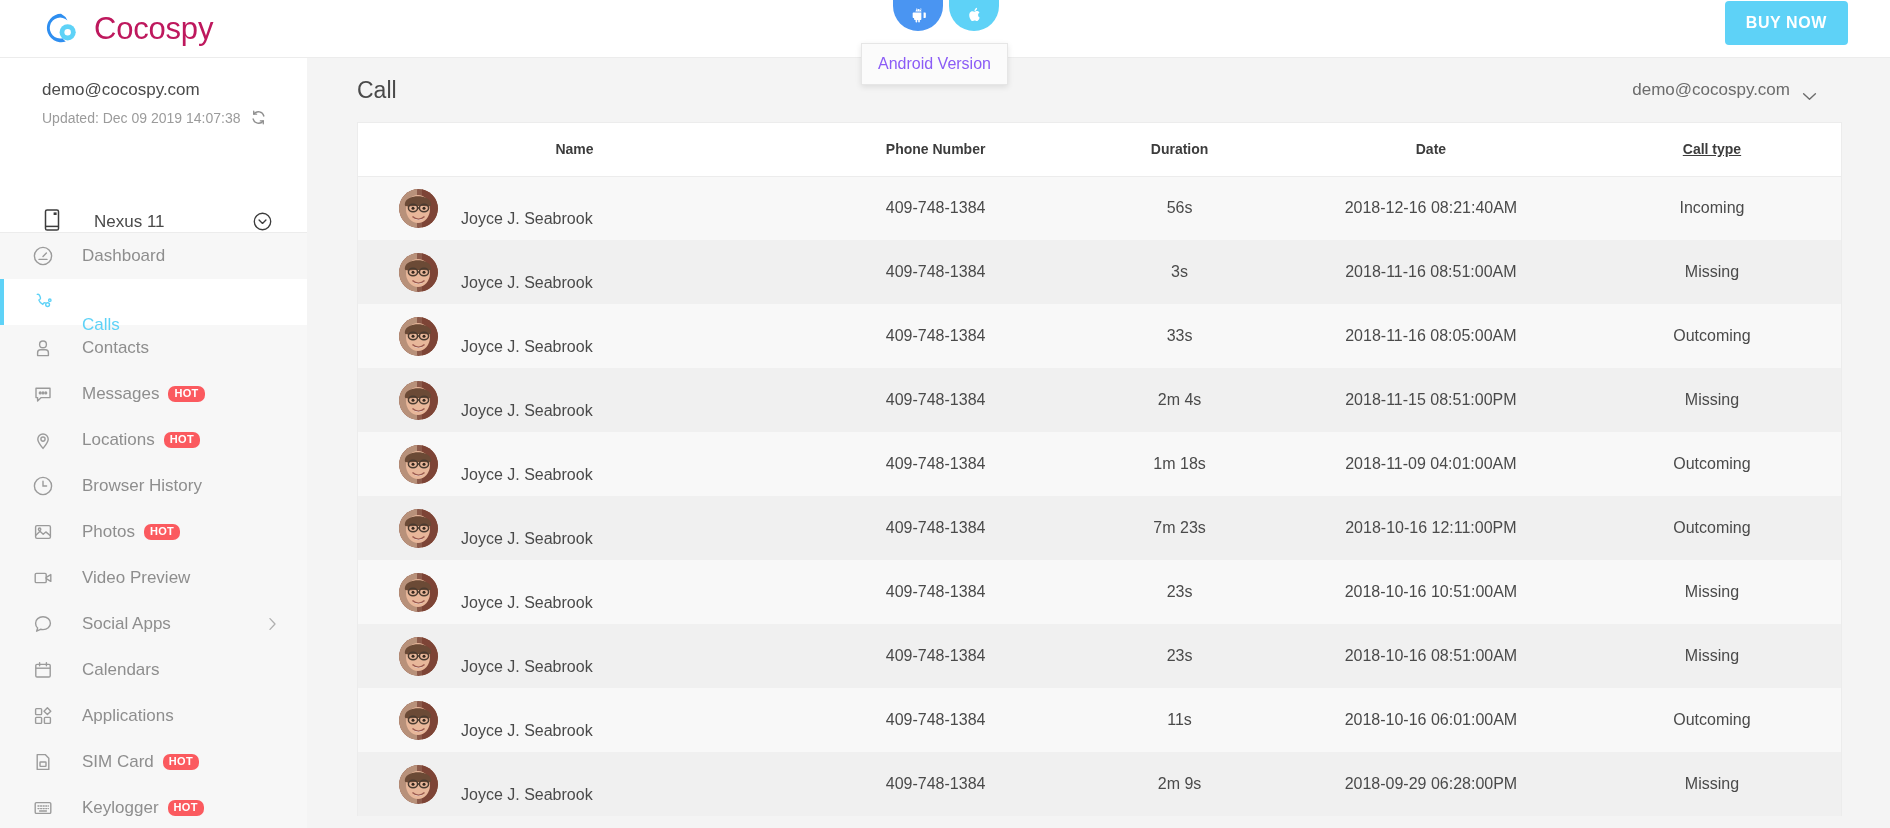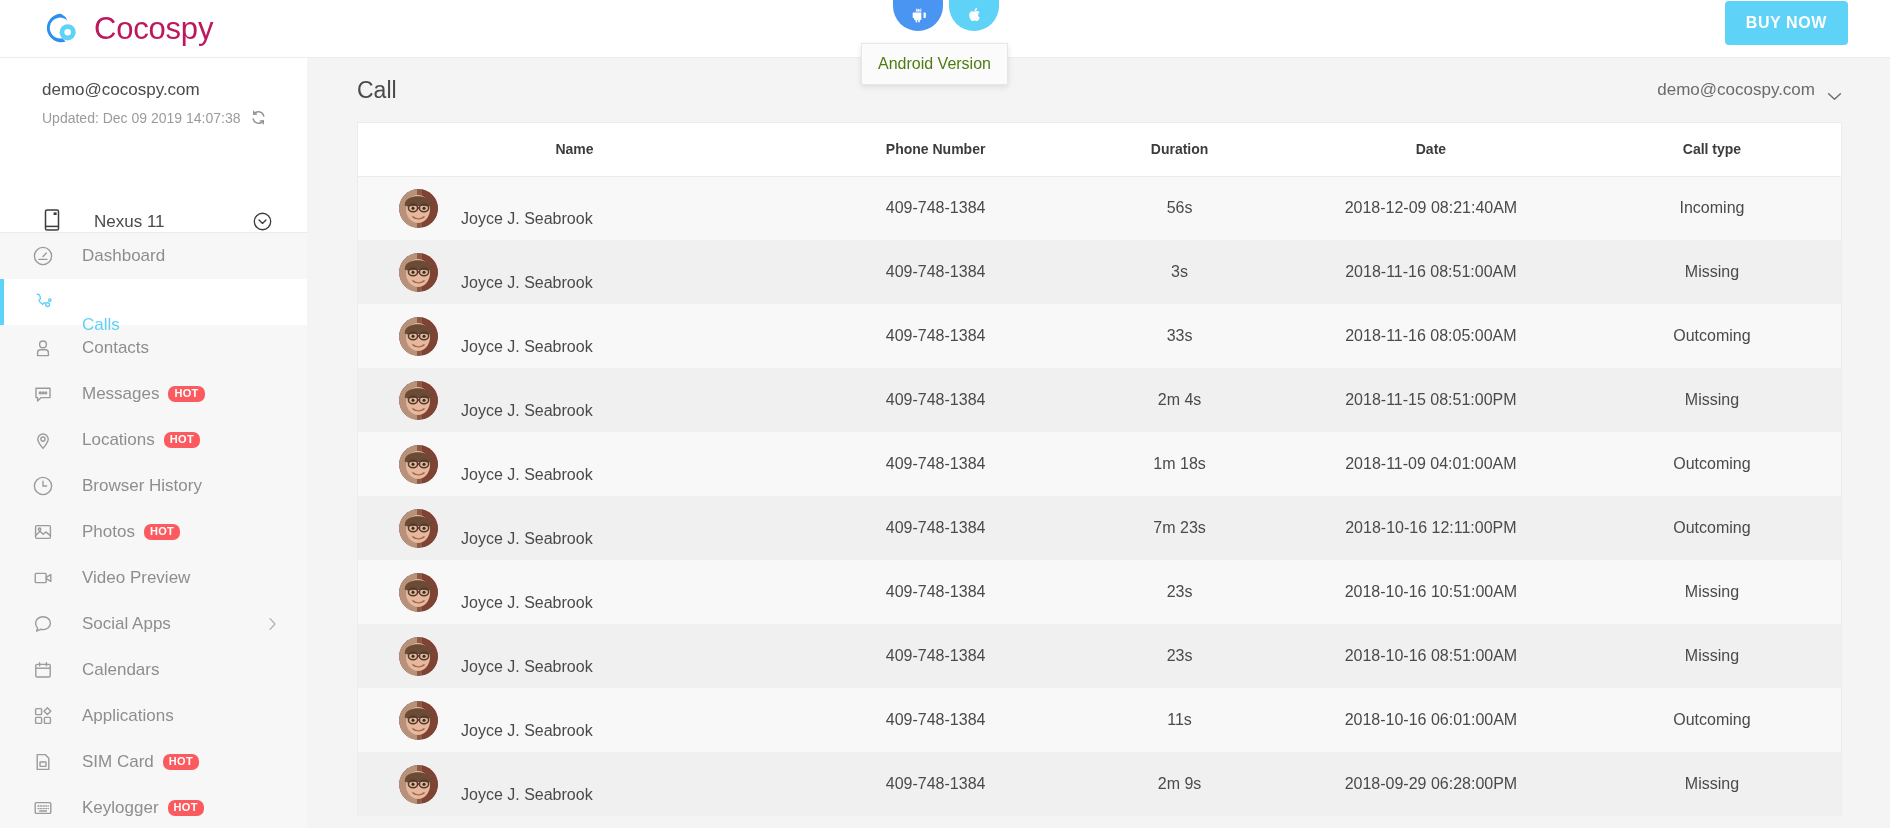--- a/index.html
+++ b/index.html
@@ -45,21 +45,21 @@
   .plat-android { background: #4a95f2; }
   .plat-ios { background: #5ed2f7; }
   .plat-btn svg { width: 19px; height: 19px; fill: #ffffff; display: block; }
 
   .tooltip {
     position: absolute; left: 861px; top: 43px;
     background: #fbfbfb;
     border: 1px solid #e6e6e6;
     box-shadow: 0 2px 6px rgba(0,0,0,0.10);
     padding: 11px 16px;
-    font-size: 16px; color: #4d7c0f; white-space: nowrap;
+    font-size: 16px; color: #8b5cf6; white-space: nowrap;
     z-index: 46;
   }
 
   .buy-now {
     position: absolute; right: 42px; top: 1px;
     background: #5ed2f7; color: #ffffff;
     border: none; cursor: pointer;
     font-size: 16px; font-weight: bold; letter-spacing: 0.6px;
     padding: 13px 21px; border-radius: 4px;
     font-family: "Liberation Sans", sans-serif;
@@ -124,21 +124,21 @@
 
   
   .main {
     position: absolute; left: 307px; top: 58px;
     width: 1583px; height: 770px;
     background: #f4f4f4;
     overflow: hidden;
   }
   .main-head {
     height: 64px; display: flex; align-items: center;
-    padding: 0 48px 0 50px;
+    padding: 0 73px 0 50px;
   }
   .page-title { font-size: 23px; color: #4a4a4a; font-weight: normal; }
   .acct-dd {
     margin-left: auto; display: flex; align-items: center; gap: 12px;
     font-size: 17px; color: #6b6b6b; cursor: pointer;
   }
   .dd-chev { width: 15px; height: 9px; display: block; }
 
   .table-card {
     margin: 0 48px 0 50px;
@@ -149,21 +149,21 @@
   table { width: 100%; border-collapse: collapse; table-layout: fixed; }
   thead th {
     height: 53px; font-size: 14px; font-weight: bold; color: #3c3c3c;
     text-align: center; background: #ffffff;
     border-bottom: 1px solid #ececec;
   }
   th.c-name { width: 29.2%; }
   th.c-phone { width: 19.5%; }
   th.c-dur { width: 13.4%; }
   th.c-date { width: 20.5%; }
-  th.c-type { width: 17.4%; }
+  th.c-type { width: 17.4%; text-decoration: underline; }
 
   tbody tr { height: 64px; }
   tbody tr:nth-child(odd) { background: #f8f8f8; }
   tbody tr:nth-child(even) { background: #f0f0f0; }
   tbody td {
     font-size: 16px; color: #4a4a4a; text-align: center;
     vertical-align: middle;
   }
   td.name-cell { text-align: left; padding-left: 41px; }
   .name-inner { display: flex; align-items: flex-end; gap: 23px; }
@@ -448,21 +448,21 @@
                       <path d="M14 28c3 3 8 3 11 0-1 4-10 4-11 0z" fill="#fff"></path>
                       <path d="M13.5 27.5c3.5 3.5 8.5 3.5 12 0" fill="none" stroke="#9c5a4e" stroke-width="1.4"></path>
                     </g>
                   </svg>
                 </span>
                 <span>Joyce J. Seabrook</span>
               </span>
             </td>
             <td>409-748-1384</td>
             <td>56s</td>
-            <td>2018-12-09 08:21:40AM</td>
+            <td>2018-12-16 08:21:40AM</td>
             <td>Incoming</td>
           </tr>
           <tr>
             <td class="name-cell">
               <span class="name-inner">
                 <span class="avatar">
                   <svg viewBox="0 0 39 39">
                     <defs>
                       <clipPath id="cc">
                         <circle cx="19.5" cy="19.5" r="19.5"></circle>

